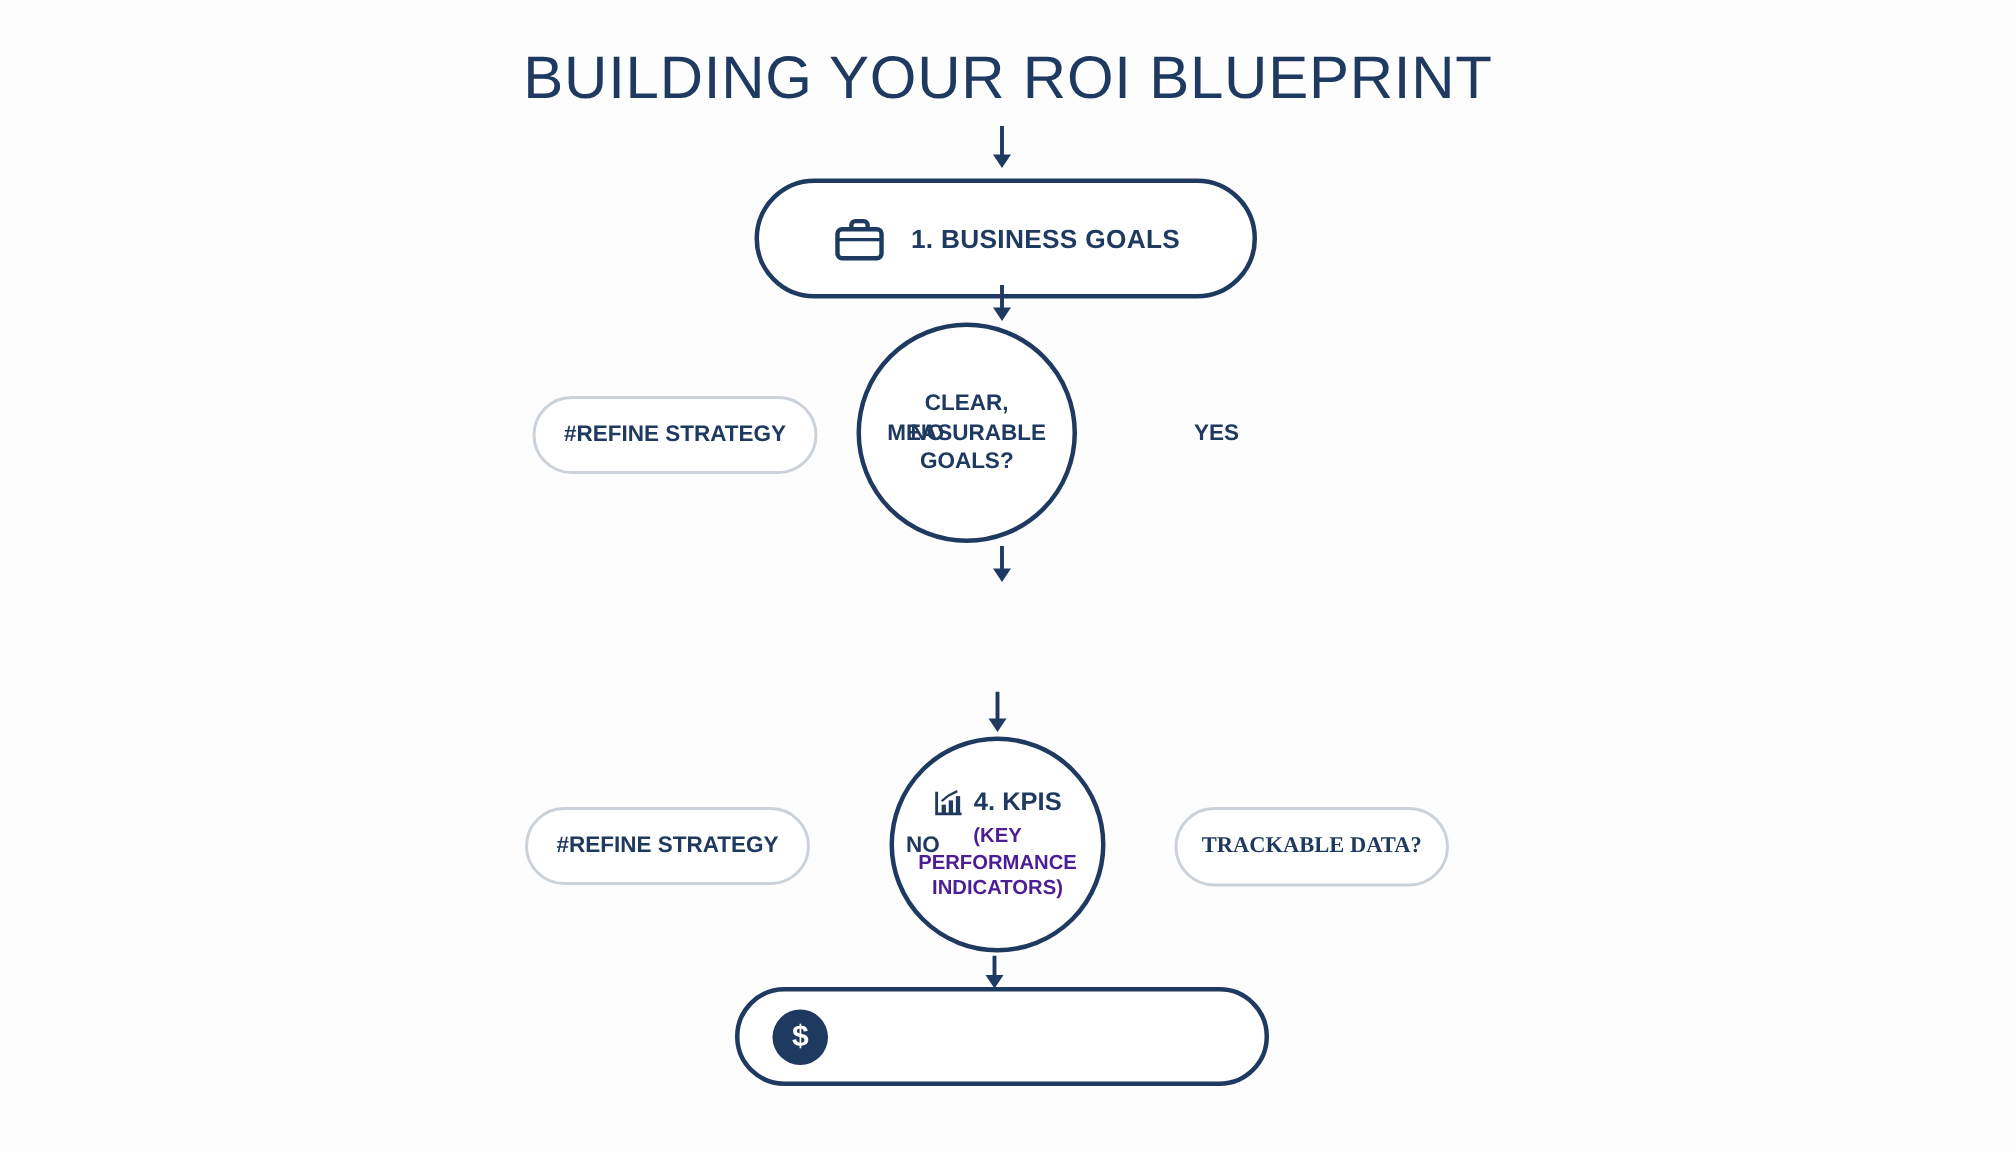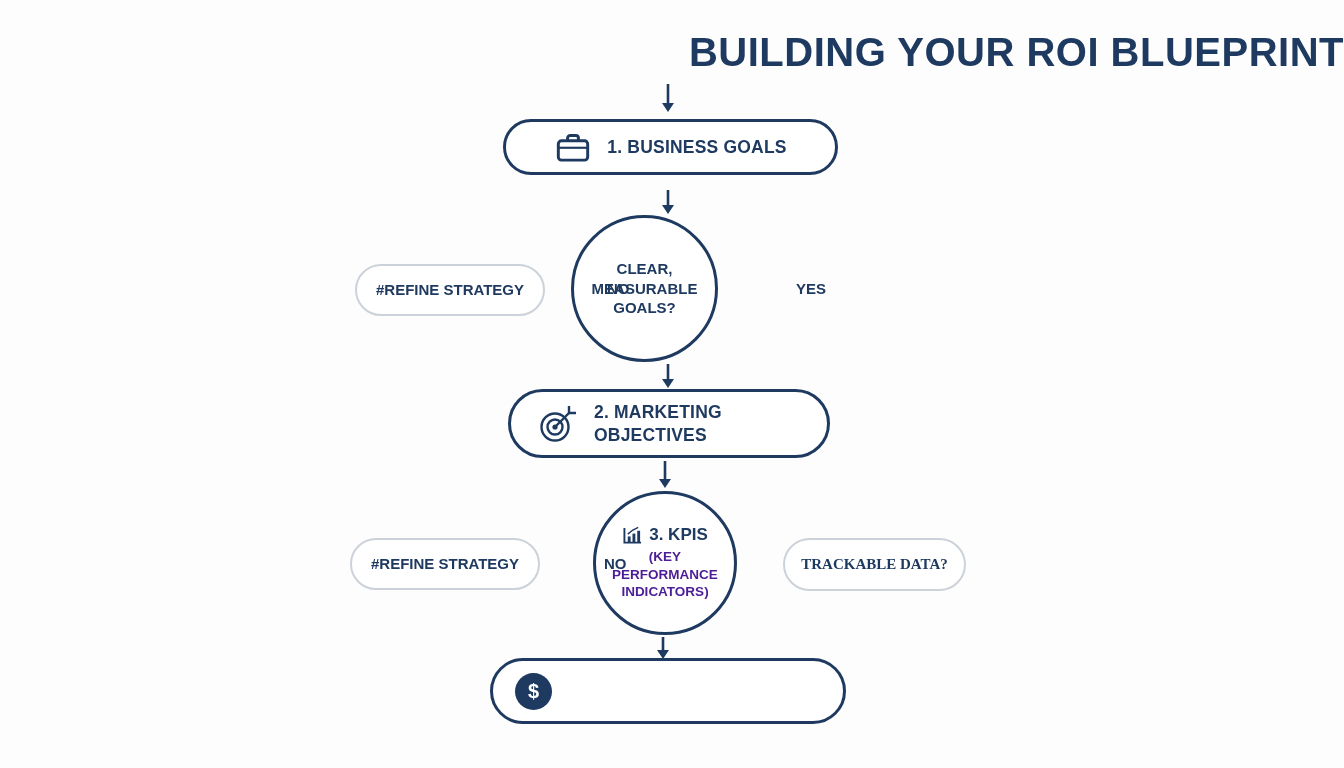--- a/index.html
+++ b/index.html
@@ -15,23 +15,23 @@
     background: #fdfdfd;
     overflow: hidden;
     color: #1f3a60;
   }
   .title {
     position: absolute;
     left: 0;
     right: 0;
     top: 30px;
     margin: 0;
-    text-align: right;
+    text-align: center;
     font-size: 40px;
-    font-weight: bold;
+    font-weight: normal;
     letter-spacing: 0.5px;
     color: #1f3a60;
   }
   .node {
     position: absolute;
     box-sizing: border-box;
     display: flex;
     align-items: center;
     justify-content: center;
     background: #ffffff;
@@ -136,21 +136,21 @@
 
 <div class="canvas">
 
   <h1 class="title">BUILDING YOUR ROI BLUEPRINT</h1>
 
   <svg class="arrow" style="left:659px;top:84px;" width="18" height="29">
     <line class="stem" x1="9" y1="0" x2="9" y2="20"></line>
     <polygon class="head" points="3,19 15,19 9,28"></polygon>
   </svg>
 
-  <div class="node pill-navy" style="left:503px;top:119px;width:335px;height:56px;justify-content:center;">
+  <div class="node pill-navy" style="left:503px;top:119px;width:335px;height:80px;justify-content:center;">
     <span class="icon-box">
       <svg width="38" height="34" viewBox="0 0 24 22" fill="none">
         <rect x="2.5" y="7" width="19" height="12.5" rx="2" stroke="#1f3a60" stroke-width="1.9"></rect>
         <path d="M8.5 7 V5.2 A1.7 1.7 0 0 1 10.2 3.5 H13.8 A1.7 1.7 0 0 1 15.5 5.2 V7" stroke="#1f3a60" stroke-width="1.9"></path>
         <line x1="2.5" y1="11.5" x2="21.5" y2="11.5" stroke="#1f3a60" stroke-width="1.4"></line>
       </svg>
     </span>
     <span class="node-label">1. BUSINESS GOALS</span>
   </div>
 
@@ -168,50 +168,38 @@
     <span class="gray-label" style="max-width:170px;">#REFINE STRATEGY</span>
   </div>
 
   <span class="branch-label" style="left:748px;top:280px;">YES</span>
 
   <svg class="arrow" style="left:659px;top:364px;" width="18" height="25">
     <line class="stem" x1="9" y1="0" x2="9" y2="16"></line>
     <polygon class="head" points="3,15 15,15 9,24"></polygon>
   </svg>
 
-  <div class="node pill-navy" style="left:508px;top:389px;width:322px;height:69px;justify-content:flex-start;padding-left:26px;">
-    <span class="icon-box">
-      <svg width="42" height="40" viewBox="0 0 42 40" fill="none">
-        <circle cx="18" cy="23" r="13.5" stroke="#1f3a60" stroke-width="2.4"></circle>
-        <circle cx="18" cy="23" r="7.5" stroke="#1f3a60" stroke-width="2.4"></circle>
-        <circle cx="18" cy="23" r="2.6" fill="#1f3a60"></circle>
-        <line x1="18" y1="23" x2="32" y2="9" stroke="#1f3a60" stroke-width="2.4"></line>
-        <path d="M32 9 L32 2 M32 9 L39 9" stroke="#1f3a60" stroke-width="2.4"></path>
-      </svg>
-    </span>
-    <span class="node-label two-line">2. MARKETING OBJECTIVES</span>
-  </div>
 
   <svg class="arrow" style="left:656px;top:461px;" width="18" height="28">
     <line class="stem" x1="9" y1="0" x2="9" y2="19"></line>
     <polygon class="head" points="3,18 15,18 9,27"></polygon>
   </svg>
 
   <div class="node circle-node" style="left:593px;top:491px;width:144px;height:144px;">
     <span class="kpi-title-row">
       <span class="icon-box">
         <svg width="21" height="19" viewBox="0 0 22 20" fill="none">
           <path d="M2.5 2 V17.5 H20" stroke="#1f3a60" stroke-width="2"></path>
           <rect x="6" y="11" width="3" height="6.5" fill="#1f3a60"></rect>
           <rect x="11" y="8" width="3" height="9.5" fill="#1f3a60"></rect>
           <rect x="16" y="5" width="3" height="12.5" fill="#1f3a60"></rect>
           <polyline points="6,8.5 11,4.5 17,1.5" stroke="#1f3a60" stroke-width="1.6" fill="none"></polyline>
         </svg>
       </span>
-      <span>3. KPIS</span>
+      <span>4. KPIS</span>
     </span>
     <span class="kpi-sub">(KEY PERFORMANCE INDICATORS)</span>
   </div>
 
   <span class="branch-label" style="left:556px;top:555px;">NO</span>
   <div class="node pill-gray" style="left:350px;top:538px;width:190px;height:52px;">
     <span class="gray-label" style="max-width:170px;">#REFINE STRATEGY</span>
   </div>
 
   <span class="branch-label" style="left:744px;top:555px;">YES</span>

